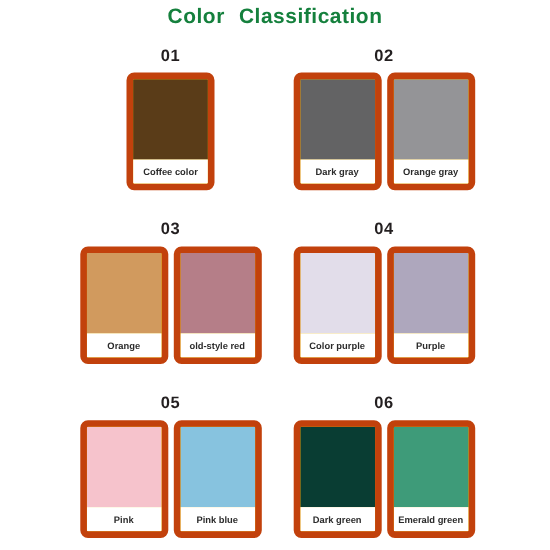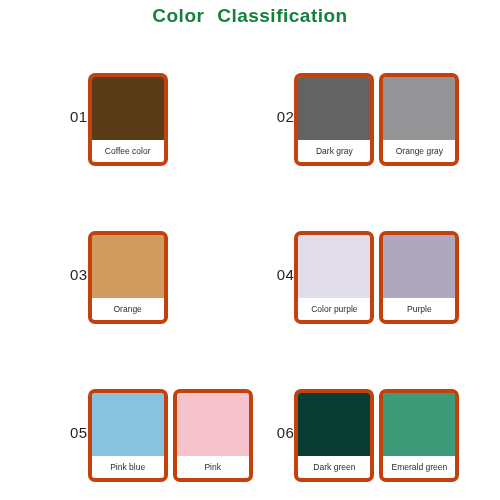--- a/index.html
+++ b/index.html
@@ -34,39 +34,40 @@
     display: grid;
     grid-template-columns: 1fr 1fr;
     grid-template-rows: repeat(3, 158px);
     column-gap: 24px;
     row-gap: 0px;
     padding: 8px 66px 0 70px;
     box-sizing: border-box;
   }
   .group {
     display: flex;
-    flex-direction: row;
+    flex-direction: column;
     align-items: center;
+    font-weight: bold;
   }
   .group-number {
     font-size: 15px;
     color: #231f20;
     letter-spacing: 0.5px;
     height: 24px;
     line-height: 22px;
     margin-bottom: 2px;
   }
   .cards {
     display: flex;
     gap: 5px;
   }
   .card {
     width: 80px;
-    height: 93px;
-    border: 4px solid #c2410c;
+    height: 107px;
+    border: 6px solid #c2410c;
     border-radius: 7px;
     overflow: hidden;
     display: flex;
     flex-direction: column;
     background: #eab308;
     box-sizing: border-box;
   }
   .swatch {
     flex: 1 1 auto;
     width: 100%;
@@ -115,20 +116,24 @@
       </div>
     </div>
 
     <div class="group">
       <div class="group-number">03</div>
       <div class="cards">
         <div class="card">
           <div class="swatch" style="background-color: rgb(209, 154, 94);"></div>
           <div class="card-label">Orange</div>
         </div>
+        <div class="card">
+          <div class="swatch" style="background-color: rgb(181, 126, 136);"></div>
+          <div class="card-label">old-style red</div>
+        </div>
       </div>
     </div>
 
     <div class="group">
       <div class="group-number">04</div>
       <div class="cards">
         <div class="card">
           <div class="swatch" style="background-color: rgb(226, 221, 234);"></div>
           <div class="card-label">Color purple</div>
         </div>
@@ -136,26 +141,26 @@
           <div class="swatch" style="background-color: rgb(174, 167, 189);"></div>
           <div class="card-label">Purple</div>
         </div>
       </div>
     </div>
 
     <div class="group">
       <div class="group-number">05</div>
       <div class="cards">
         <div class="card">
+          <div class="swatch" style="background-color: rgb(246, 195, 204);"></div>
+          <div class="card-label">Pink</div>
+        </div>
+        <div class="card">
           <div class="swatch" style="background-color: rgb(135, 195, 223);"></div>
           <div class="card-label">Pink blue</div>
-        </div>
-        <div class="card">
-          <div class="swatch" style="background-color: rgb(246, 195, 204);"></div>
-          <div class="card-label">Pink</div>
         </div>
       </div>
     </div>
 
     <div class="group">
       <div class="group-number">06</div>
       <div class="cards">
         <div class="card">
           <div class="swatch" style="background-color: rgb(9, 61, 51);"></div>
           <div class="card-label">Dark green</div>

